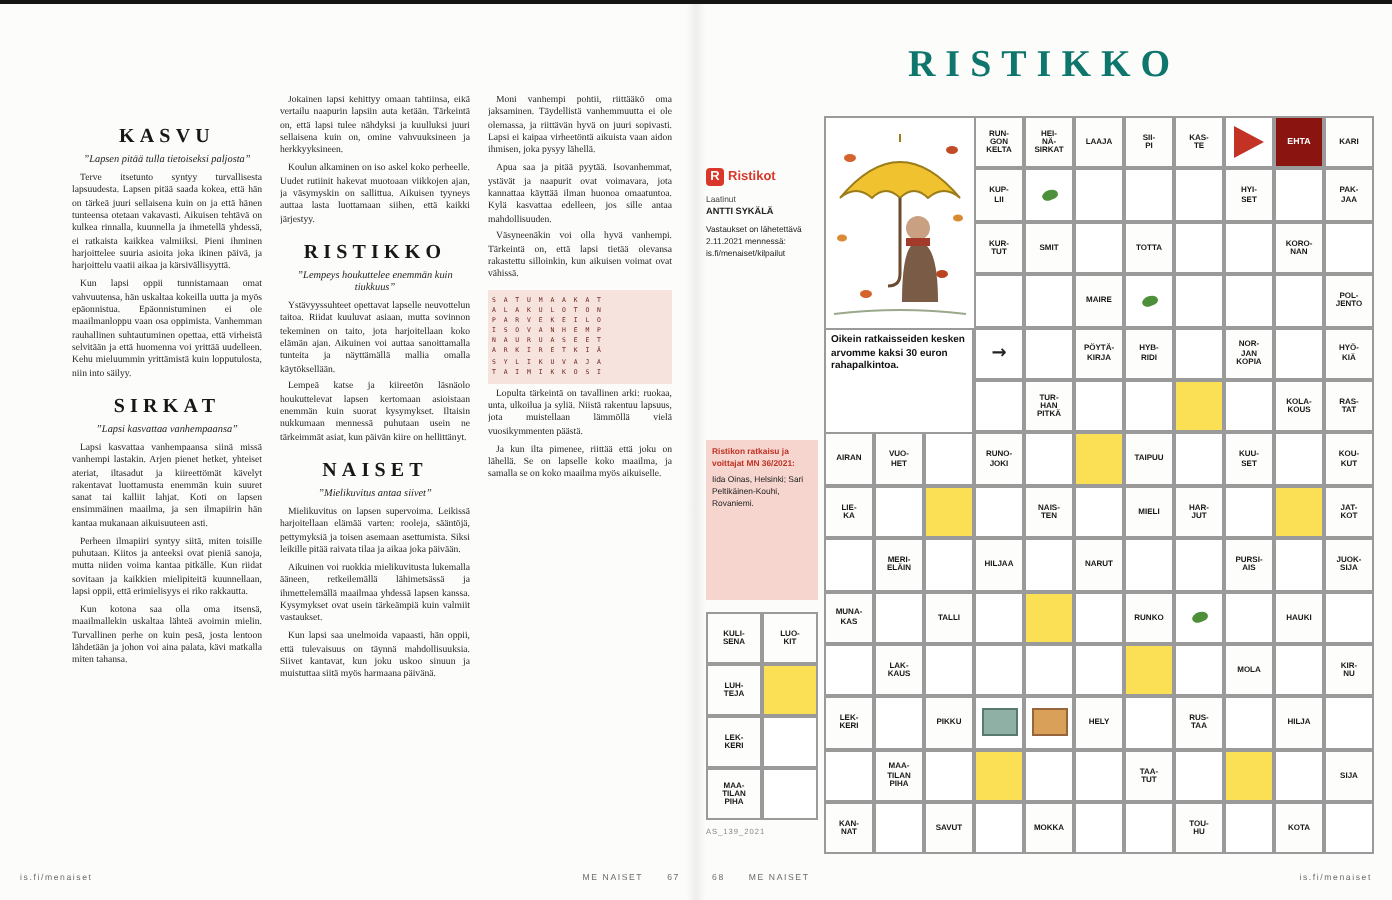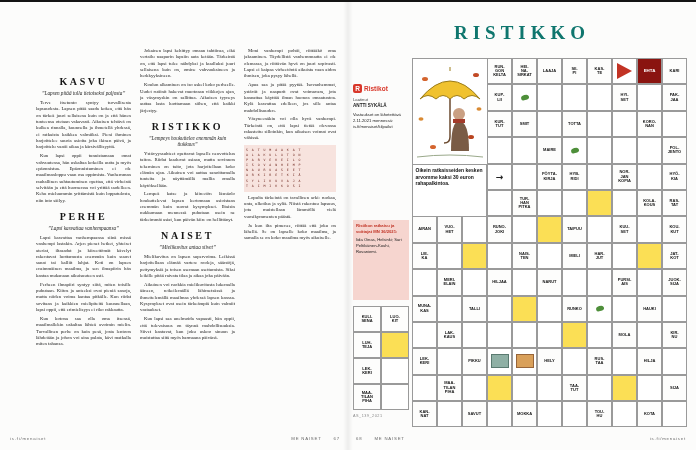--- a/index.html
+++ b/index.html
@@ -9,21 +9,21 @@
 
   
   .col{position:absolute;top:48px;height:382px;overflow:hidden;text-align:justify;
        font:4.8px/1.32 "Liberation Serif",serif;color:#232323;}
   .col1{left:36px;width:95px;}
   .col2{left:140px;width:95px;}
   .col3{left:244px;width:92px;}
   .col p{margin:0 0 2.6px;text-indent:4px;}
   .sec-title{font:bold 10px "Liberation Serif",serif;letter-spacing:2.6px;text-align:center;
              margin:7px 0 3px;color:#171717;text-indent:0;}
-  .sec-title.first{margin-top:28px;}
+  .sec-title.first{margin-top:15px;}
   .sec-sub{font:italic 5.2px "Liberation Serif",serif;text-align:center;margin:0 0 4px;text-indent:0;}
   .solution{background:#f7e3de;padding:3px 2px;margin:3px 0;white-space:pre;
             font:3.2px/1.6 "DejaVu Sans Mono",monospace;letter-spacing:1px;color:#6d241c;text-align:left;}
 
   
   .page-right{position:absolute;left:348px;top:2px;width:348px;height:448px;}
   .puzzle-title{position:absolute;top:20px;left:0;width:100%;text-align:center;
                 font:bold 19px "Liberation Serif",serif;color:#0f766e;letter-spacing:5px;}
   .info{position:absolute;left:5px;top:82px;width:56px;font:4.2px/1.4 "Liberation Sans",sans-serif;color:#222;}
   .brand{display:flex;align-items:center;gap:2px;margin-bottom:4px;}
@@ -72,21 +72,21 @@
 
 <div class="spread">
   <div class="topline"></div>
   <div class="gutter"></div>
 
   <div class="col col1">
     <div class="sec-title first">KASVU</div>
     <div class="sec-sub">”Lapsen pitää tulla tietoiseksi paljosta”</div>
     <p>Terve itsetunto syntyy turvallisesta lapsuudesta. Lapsen pitää saada kokea, että hän on tärkeä juuri sellaisena kuin on ja että hänen tunteensa otetaan vakavasti. Aikuisen tehtävä on kulkea rinnalla, kuunnella ja ihmetellä yhdessä, ei ratkaista kaikkea valmiiksi. Pieni ihminen harjoittelee suuria asioita joka ikinen päivä, ja harjoittelu vaatii aikaa ja kärsivällisyyttä.</p>
     <p>Kun lapsi oppii tunnistamaan omat vahvuutensa, hän uskaltaa kokeilla uutta ja myös epäonnistua. Epäonnistuminen ei ole maailmanloppu vaan osa oppimista. Vanhemman rauhallinen suhtautuminen opettaa, että virheistä selvitään ja että huomenna voi yrittää uudelleen. Kehu mieluummin yrittämistä kuin lopputulosta, niin into säilyy.</p>
-    <div class="sec-title">PERHE</div>
+    <div class="sec-title">SIRKAT</div>
     <div class="sec-sub">”Lapsi kasvattaa vanhempaansa”</div>
     <p>Lapsi kasvattaa vanhempaansa siinä missä vanhempi lastakin. Arjen pienet hetket, yhteiset ateriat, iltasadut ja kiireettömät kävelyt rakentavat luottamusta enemmän kuin suuret sanat tai kalliit lahjat. Koti on lapsen ensimmäinen maailma, ja sen ilmapiirin hän kantaa mukanaan aikuisuuteen asti.</p>
     <p>Perheen ilmapiiri syntyy siitä, miten toisille puhutaan. Kiitos ja anteeksi ovat pieniä sanoja, mutta niiden voima kantaa pitkälle. Kun riidat sovitaan ja kaikkien mielipiteitä kuunnellaan, lapsi oppii, että erimielisyys ei riko rakkautta.</p>
     <p>Kun kotona saa olla oma itsensä, maailmallekin uskaltaa lähteä avoimin mielin. Turvallinen perhe on kuin pesä, josta lentoon lähdetään ja johon voi aina palata, kävi matkalla miten tahansa.</p>
   </div>
 
   <div class="col col2">
     <p>Jokainen lapsi kehittyy omaan tahtiinsa, eikä vertailu naapurin lapsiin auta ketään. Tärkeintä on, että lapsi tulee nähdyksi ja kuulluksi juuri sellaisena kuin on, omine vahvuuksineen ja herkkyyksineen.</p>
     <p>Koulun alkaminen on iso askel koko perheelle. Uudet rutiinit hakevat muotoaan viikkojen ajan, ja väsymyskin on sallittua. Aikuisen tyyneys auttaa lasta luottamaan siihen, että kaikki järjestyy.</p>
     <div class="sec-title">RISTIKKO</div>

